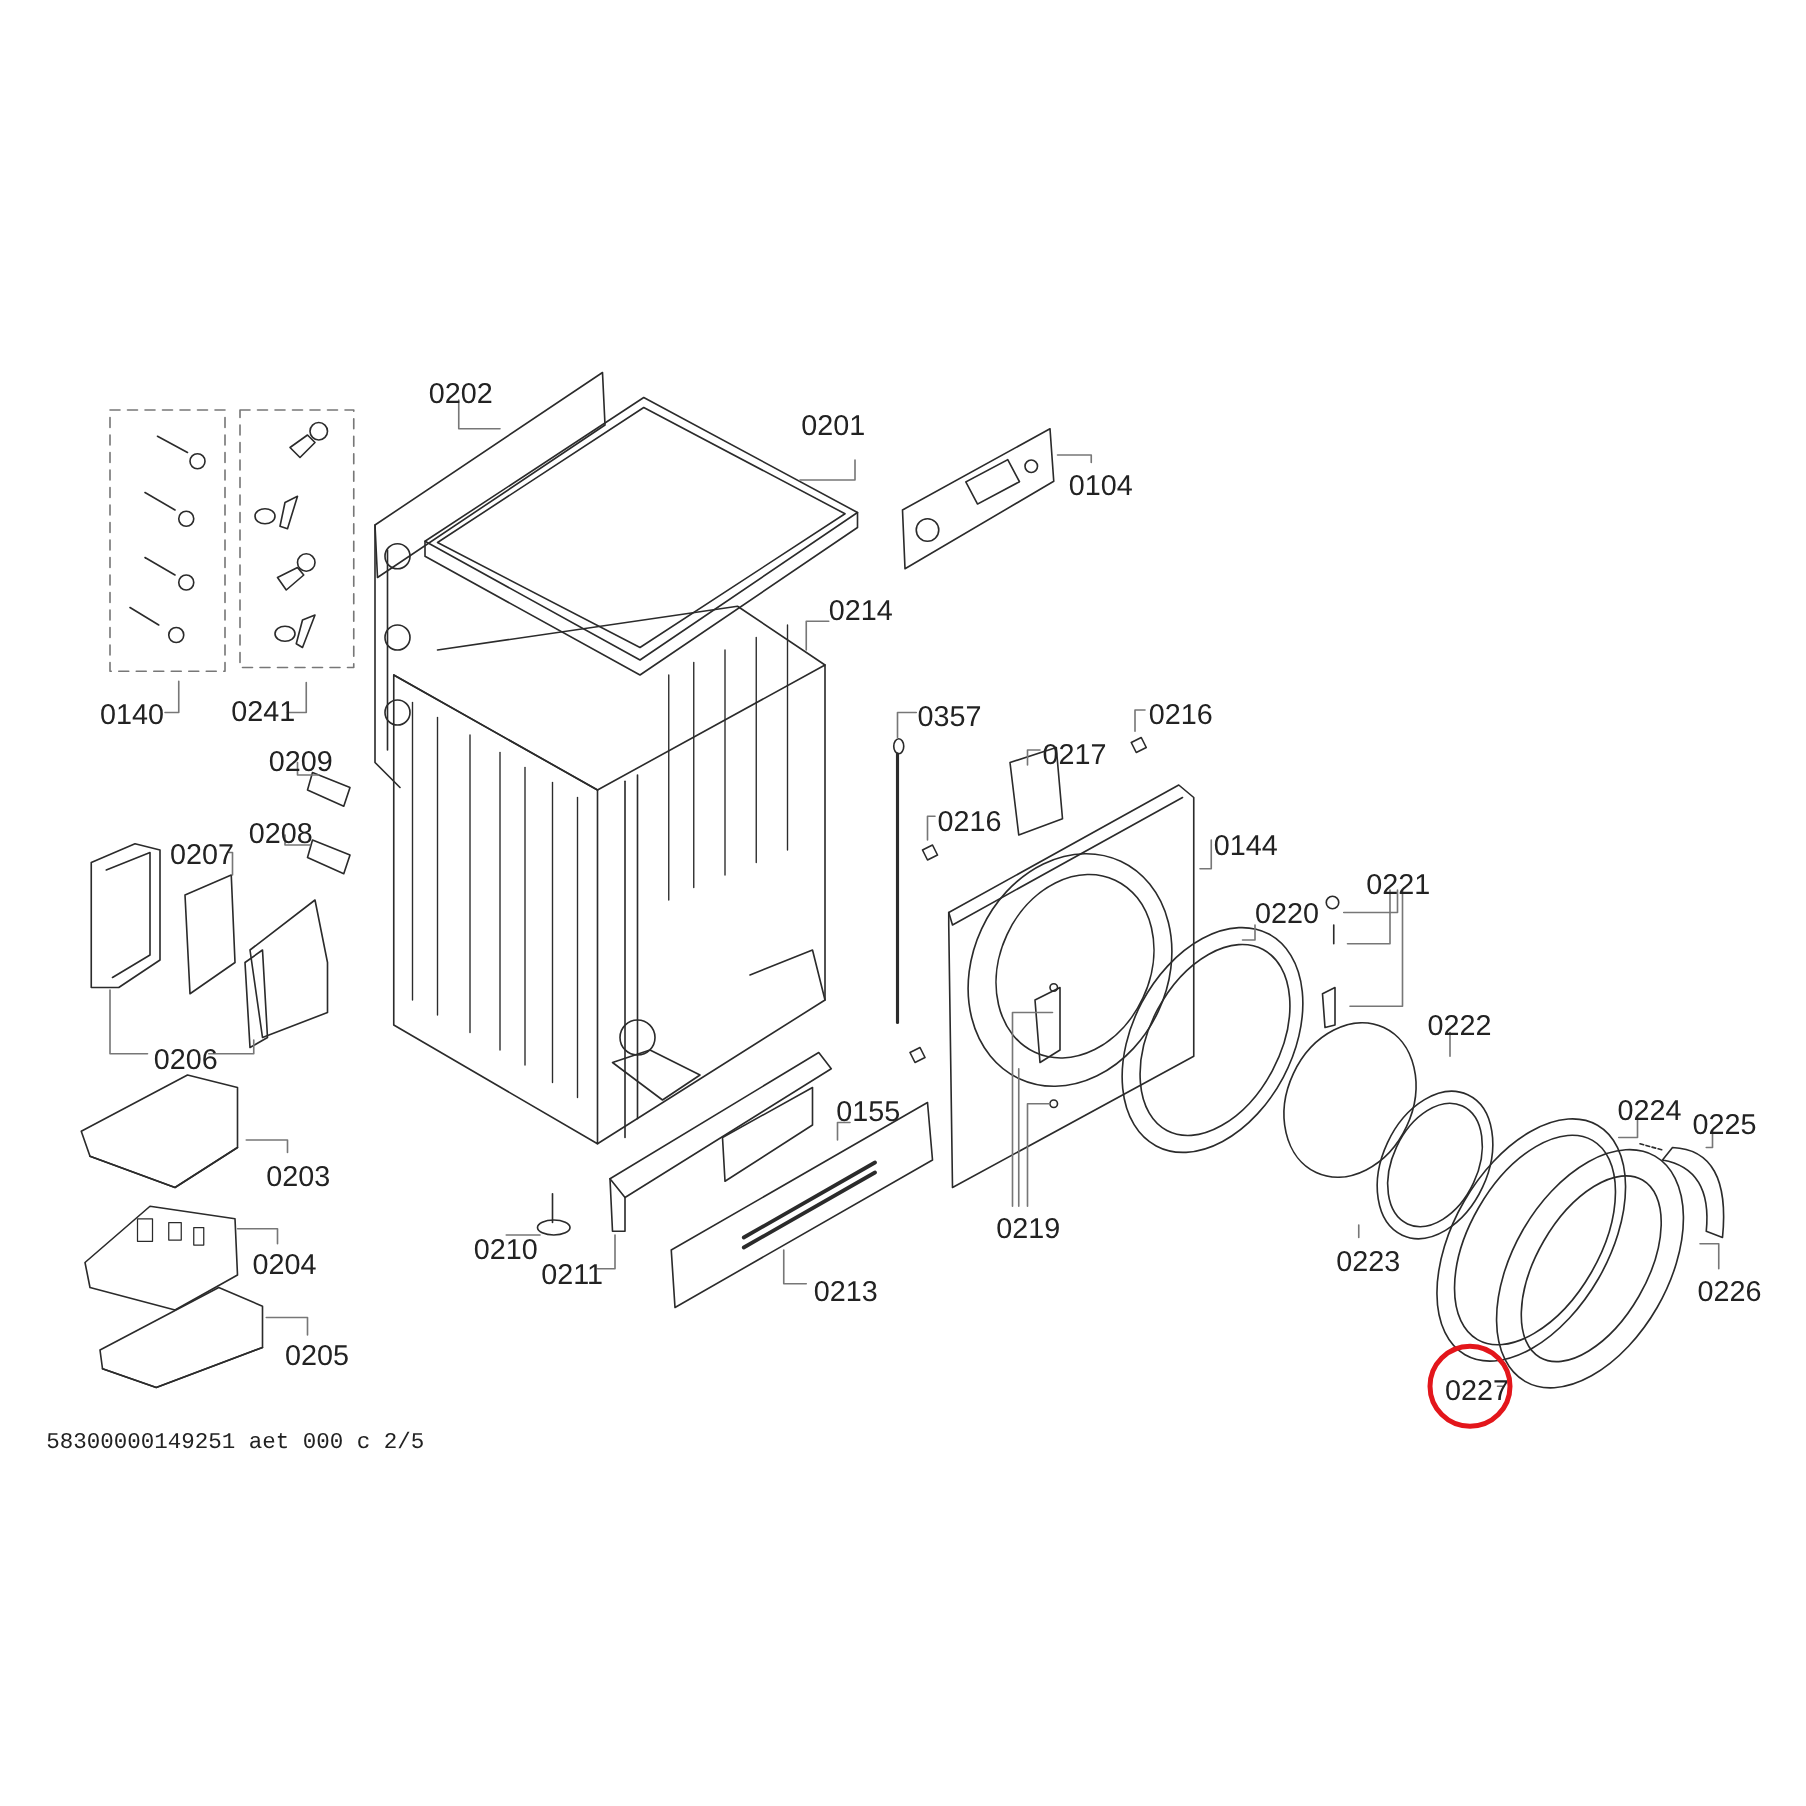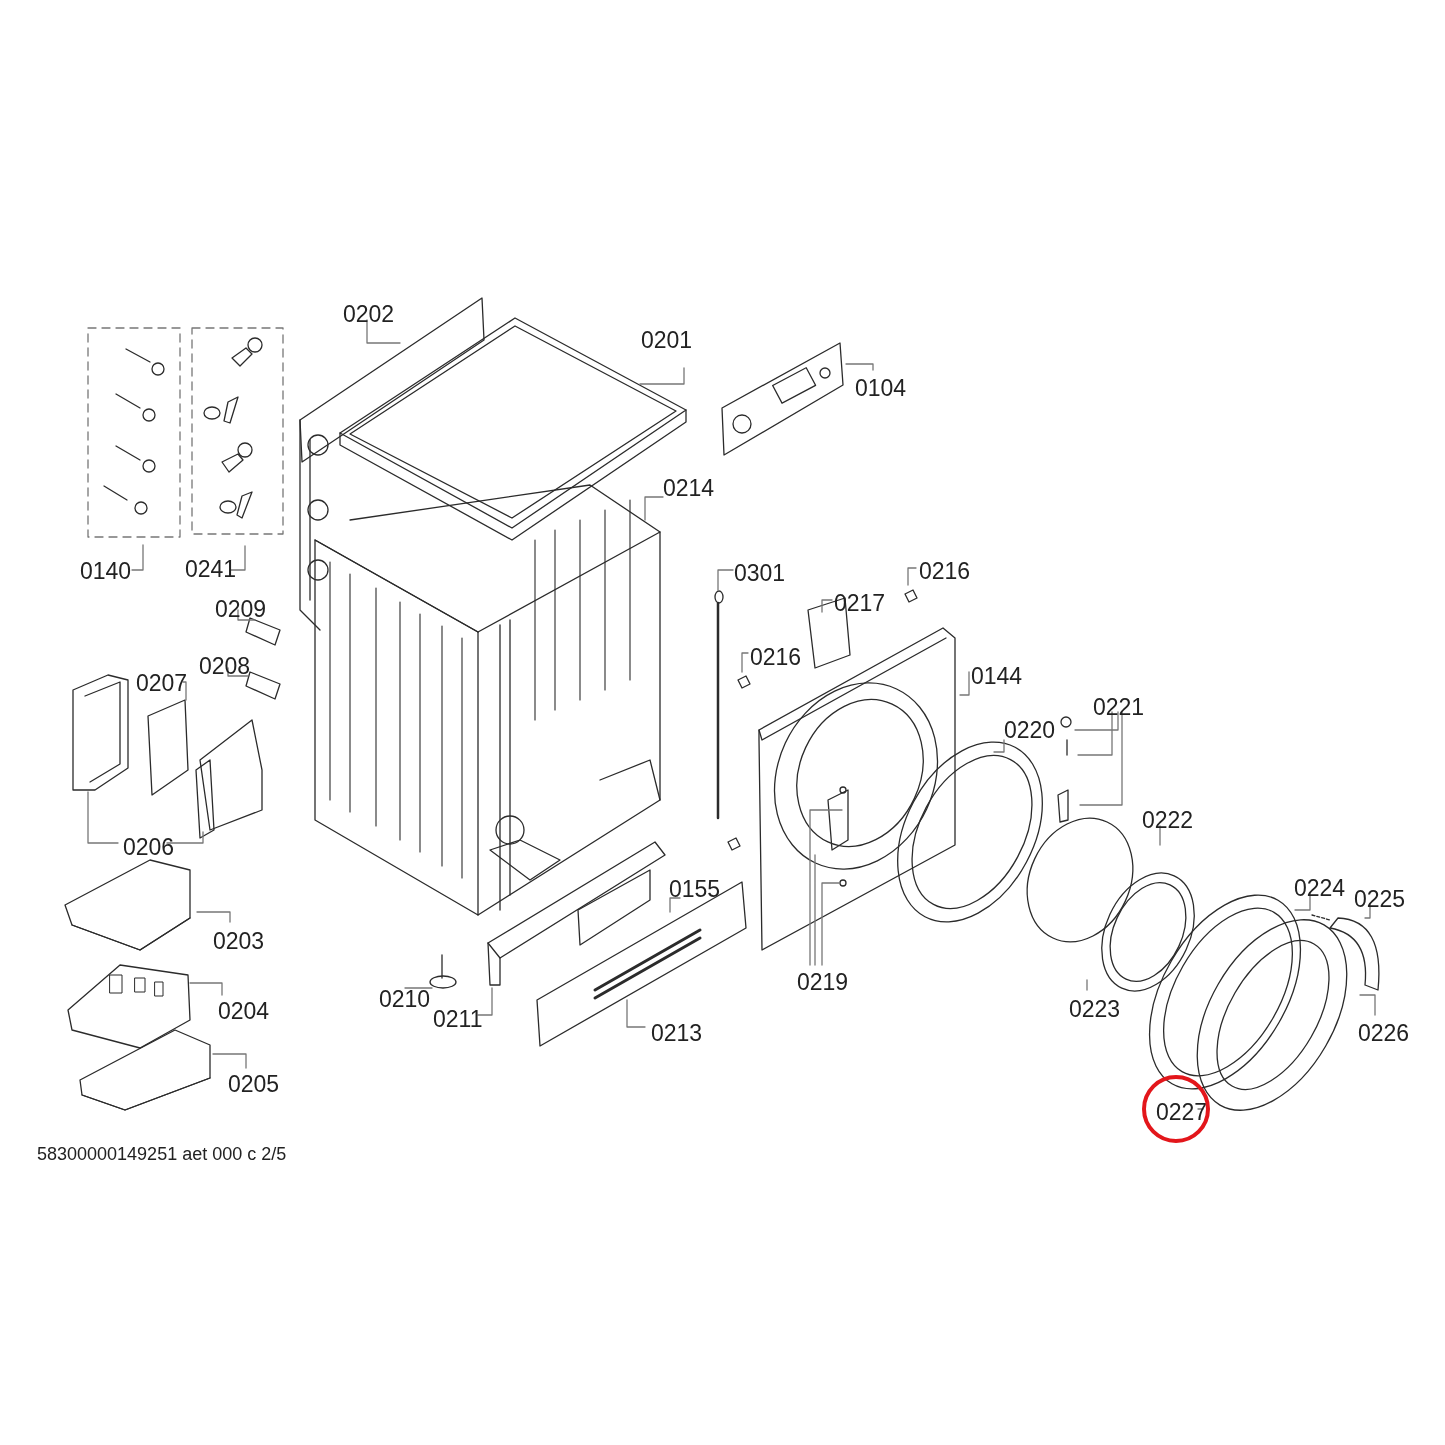--- a/index.html
+++ b/index.html
@@ -20,20 +20,21 @@
     white-space: nowrap;
     cursor: pointer;
   }
   .doc-ref {
     position: absolute;
     left: 37px;
     top: 1144px;
     font-size: 18px;
     color: #222222;
     white-space: nowrap;
+    font-family: Liberation Mono, monospace;
   }
   .highlight {
     position: absolute;
     border-radius: 50%;
     border: 4px solid #e3161b;
     box-sizing: border-box;
   }
 </style>
 </head>
 <body>
@@ -234,32 +235,32 @@
     <path d="M1087 990 V980" stroke="#777"></path>
     <path d="M1310 893 V910 H1295" stroke="#777"></path>
     <path d="M1370 904 V918 H1365" stroke="#777"></path>
     <path d="M1375 1015 V995 H1360" stroke="#777"></path>
     <path d="M1198 1109 H1203" stroke="#777"></path>
   </svg>
 
   <span class="lbl" style="left:641px;top:329px">0201</span>
   <span class="lbl" style="left:343px;top:303px">0202</span>
   <span class="lbl" style="left:213px;top:930px">0203</span>
-  <span class="lbl" style="left:218px;top:1000px">0204</span>
+  <span class="lbl" style="left:202px;top:1000px">0204</span>
   <span class="lbl" style="left:228px;top:1073px">0205</span>
   <span class="lbl" style="left:123px;top:836px">0206</span>
   <span class="lbl" style="left:136px;top:672px">0207</span>
   <span class="lbl" style="left:199px;top:655px">0208</span>
   <span class="lbl" style="left:215px;top:598px">0209</span>
   <span class="lbl" style="left:379px;top:988px">0210</span>
   <span class="lbl" style="left:433px;top:1008px">0211</span>
   <span class="lbl" style="left:669px;top:878px">0155</span>
   <span class="lbl" style="left:651px;top:1022px">0213</span>
   <span class="lbl" style="left:663px;top:477px">0214</span>
-  <span class="lbl" style="left:734px;top:562px">0301</span>
+  <span class="lbl" style="left:734px;top:562px">0357</span>
   <span class="lbl" style="left:919px;top:560px">0216</span>
   <span class="lbl" style="left:750px;top:646px">0216</span>
   <span class="lbl" style="left:834px;top:592px">0217</span>
   <span class="lbl" style="left:971px;top:665px">0144</span>
   <span class="lbl" style="left:797px;top:971px">0219</span>
   <span class="lbl" style="left:1004px;top:719px">0220</span>
   <span class="lbl" style="left:1093px;top:696px">0221</span>
   <span class="lbl" style="left:1142px;top:809px">0222</span>
   <span class="lbl" style="left:1069px;top:998px">0223</span>
   <span class="lbl" style="left:1294px;top:877px">0224</span>

